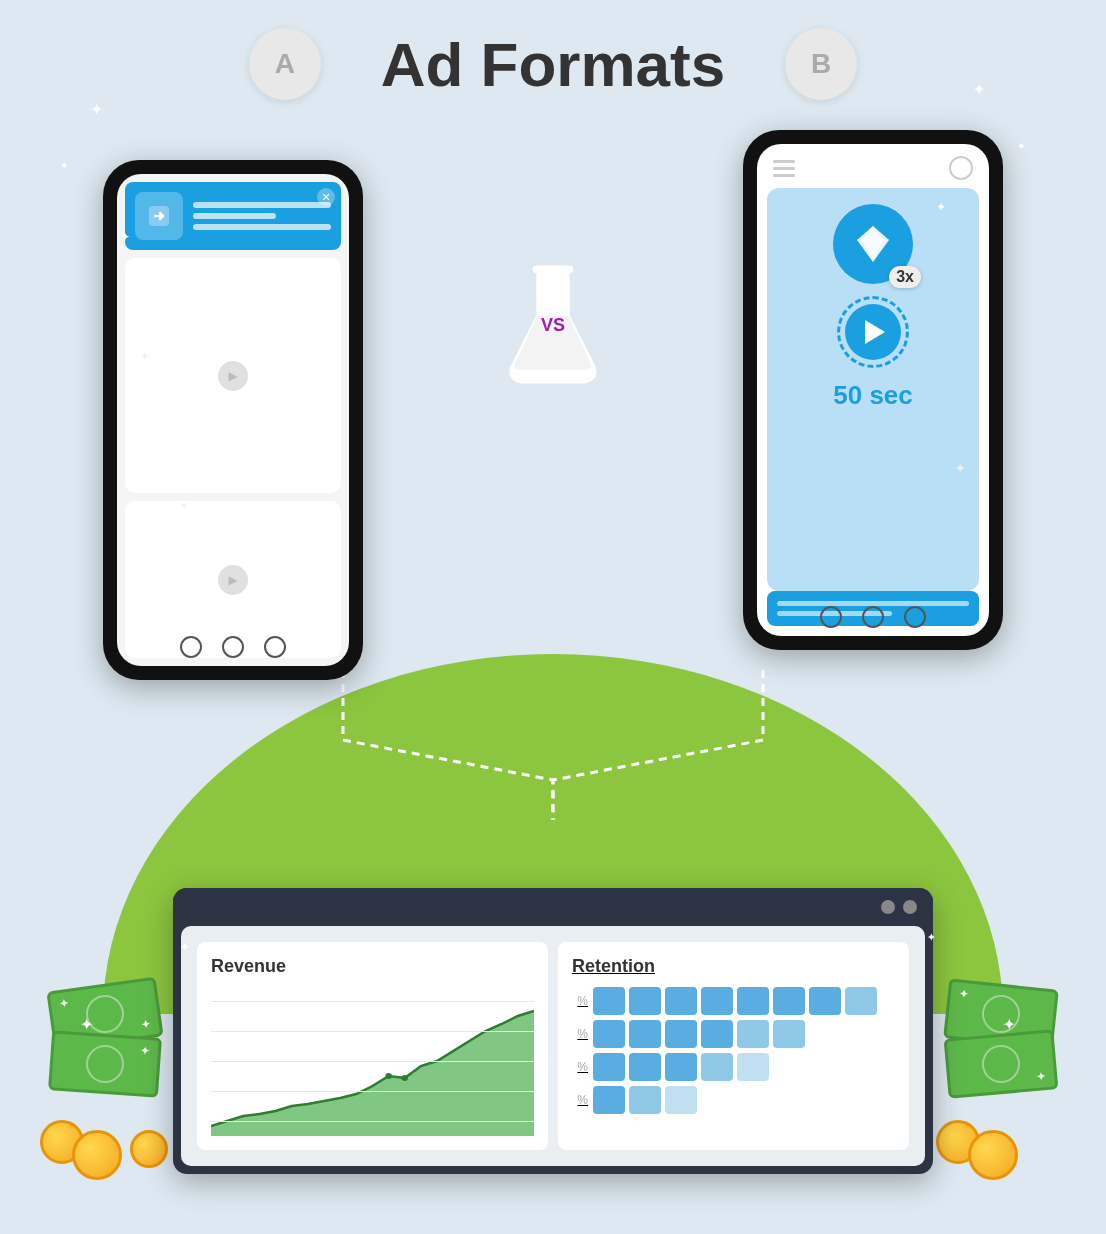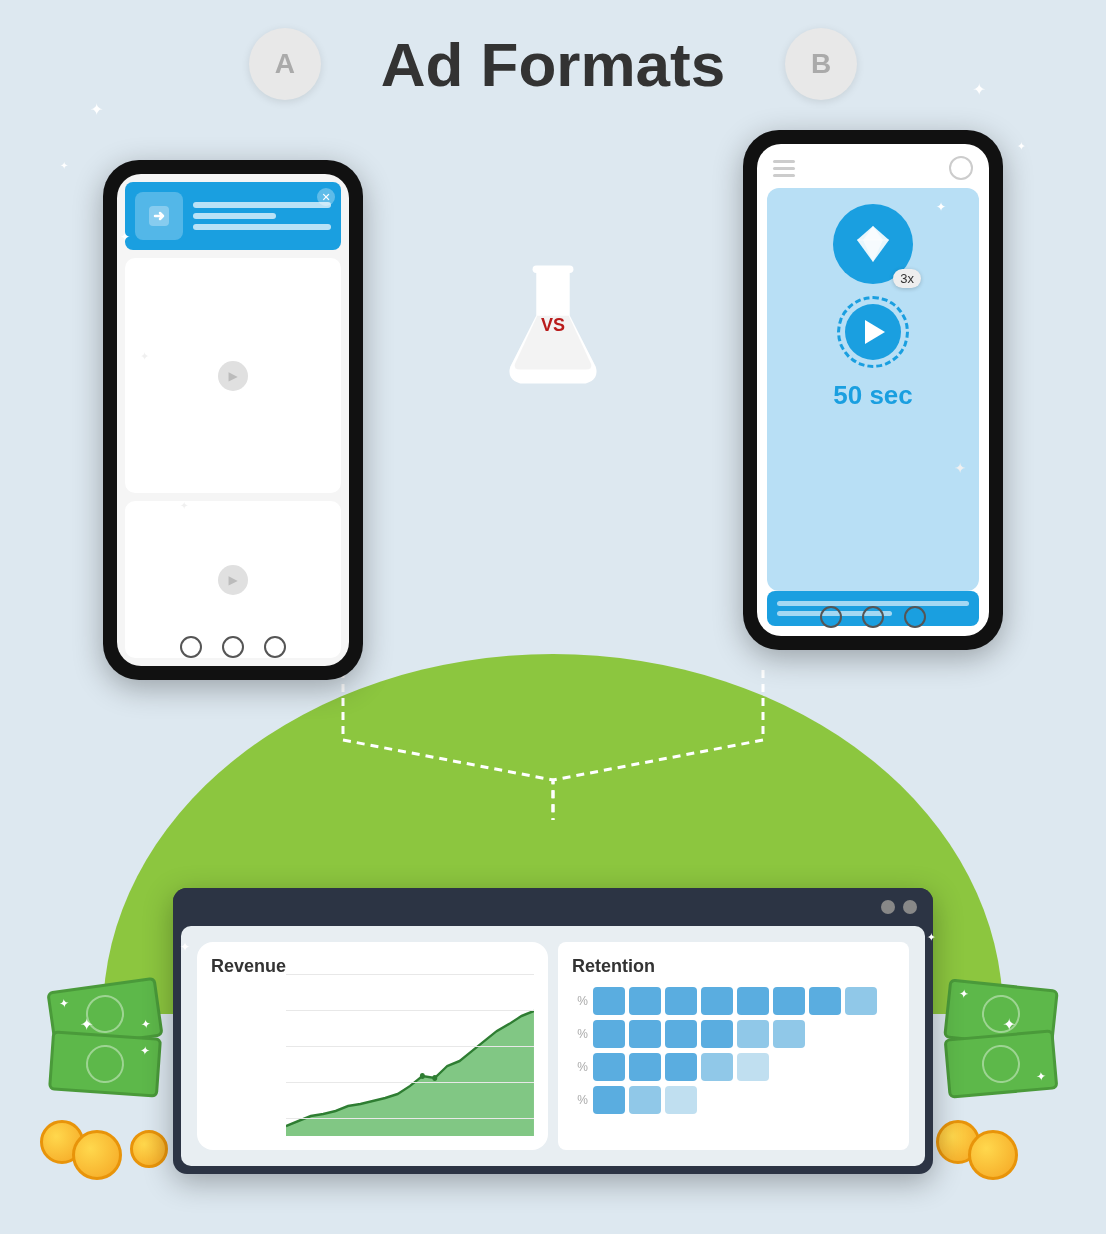--- a/index.html
+++ b/index.html
@@ -264,22 +264,22 @@
       height: 44px;
     }
 
     .badge-3x {
       position: absolute;
       bottom: -4px;
       right: -8px;
       background: #eee;
       border-radius: 12px;
       padding: 2px 7px;
-      font-size: 13px;
-      font-weight: normal;
+      font-size: 16px;
+      font-weight: bold;
       color: #333;
       box-shadow: 0 1px 4px rgba(0,0,0,0.2);
     }
 
     .play-circle {
       width: 72px;
       height: 72px;
       border-radius: 50%;
       border: 3px dashed #1a9fe0;
       display: flex;
@@ -333,21 +333,21 @@
 
     .flask-svg {
       width: 110px;
       height: 130px;
     }
 
     .vs-text {
       position: absolute;
       font-size: 18px;
       font-weight: bold;
-      color: #b91c1c;
+      color: #a21caf;
     }
 
     
     .dashed-lines-area {
       position: absolute;
       top: 660px;
       left: 50%;
       transform: translateX(-50%);
       width: 700px;
       z-index: 3;
@@ -395,24 +395,24 @@
       display: flex;
       gap: 10px;
       padding: 16px;
       min-height: 240px;
     }
 
     
     .revenue-panel {
       flex: 1;
       background: white;
-      border-radius: 16px;
+      border-radius: 8px;
       padding: 14px;
       display: flex;
-      flex-direction: row;
+      flex-direction: column;
     }
 
     .panel-title {
       font-size: 18px;
       font-weight: bold;
       color: #333;
       margin-bottom: 10px;
     }
 
     .chart-area {
@@ -444,20 +444,21 @@
       width: 100%;
       height: 130px;
     }
 
     
     .retention-panel {
       flex: 1;
       background: white;
       border-radius: 8px;
       padding: 14px;
+      text-decoration: underline;
     }
 
     .retention-grid {
       display: flex;
       flex-direction: column;
       gap: 5px;
       margin-top: 10px;
     }
 
     .ret-row {

